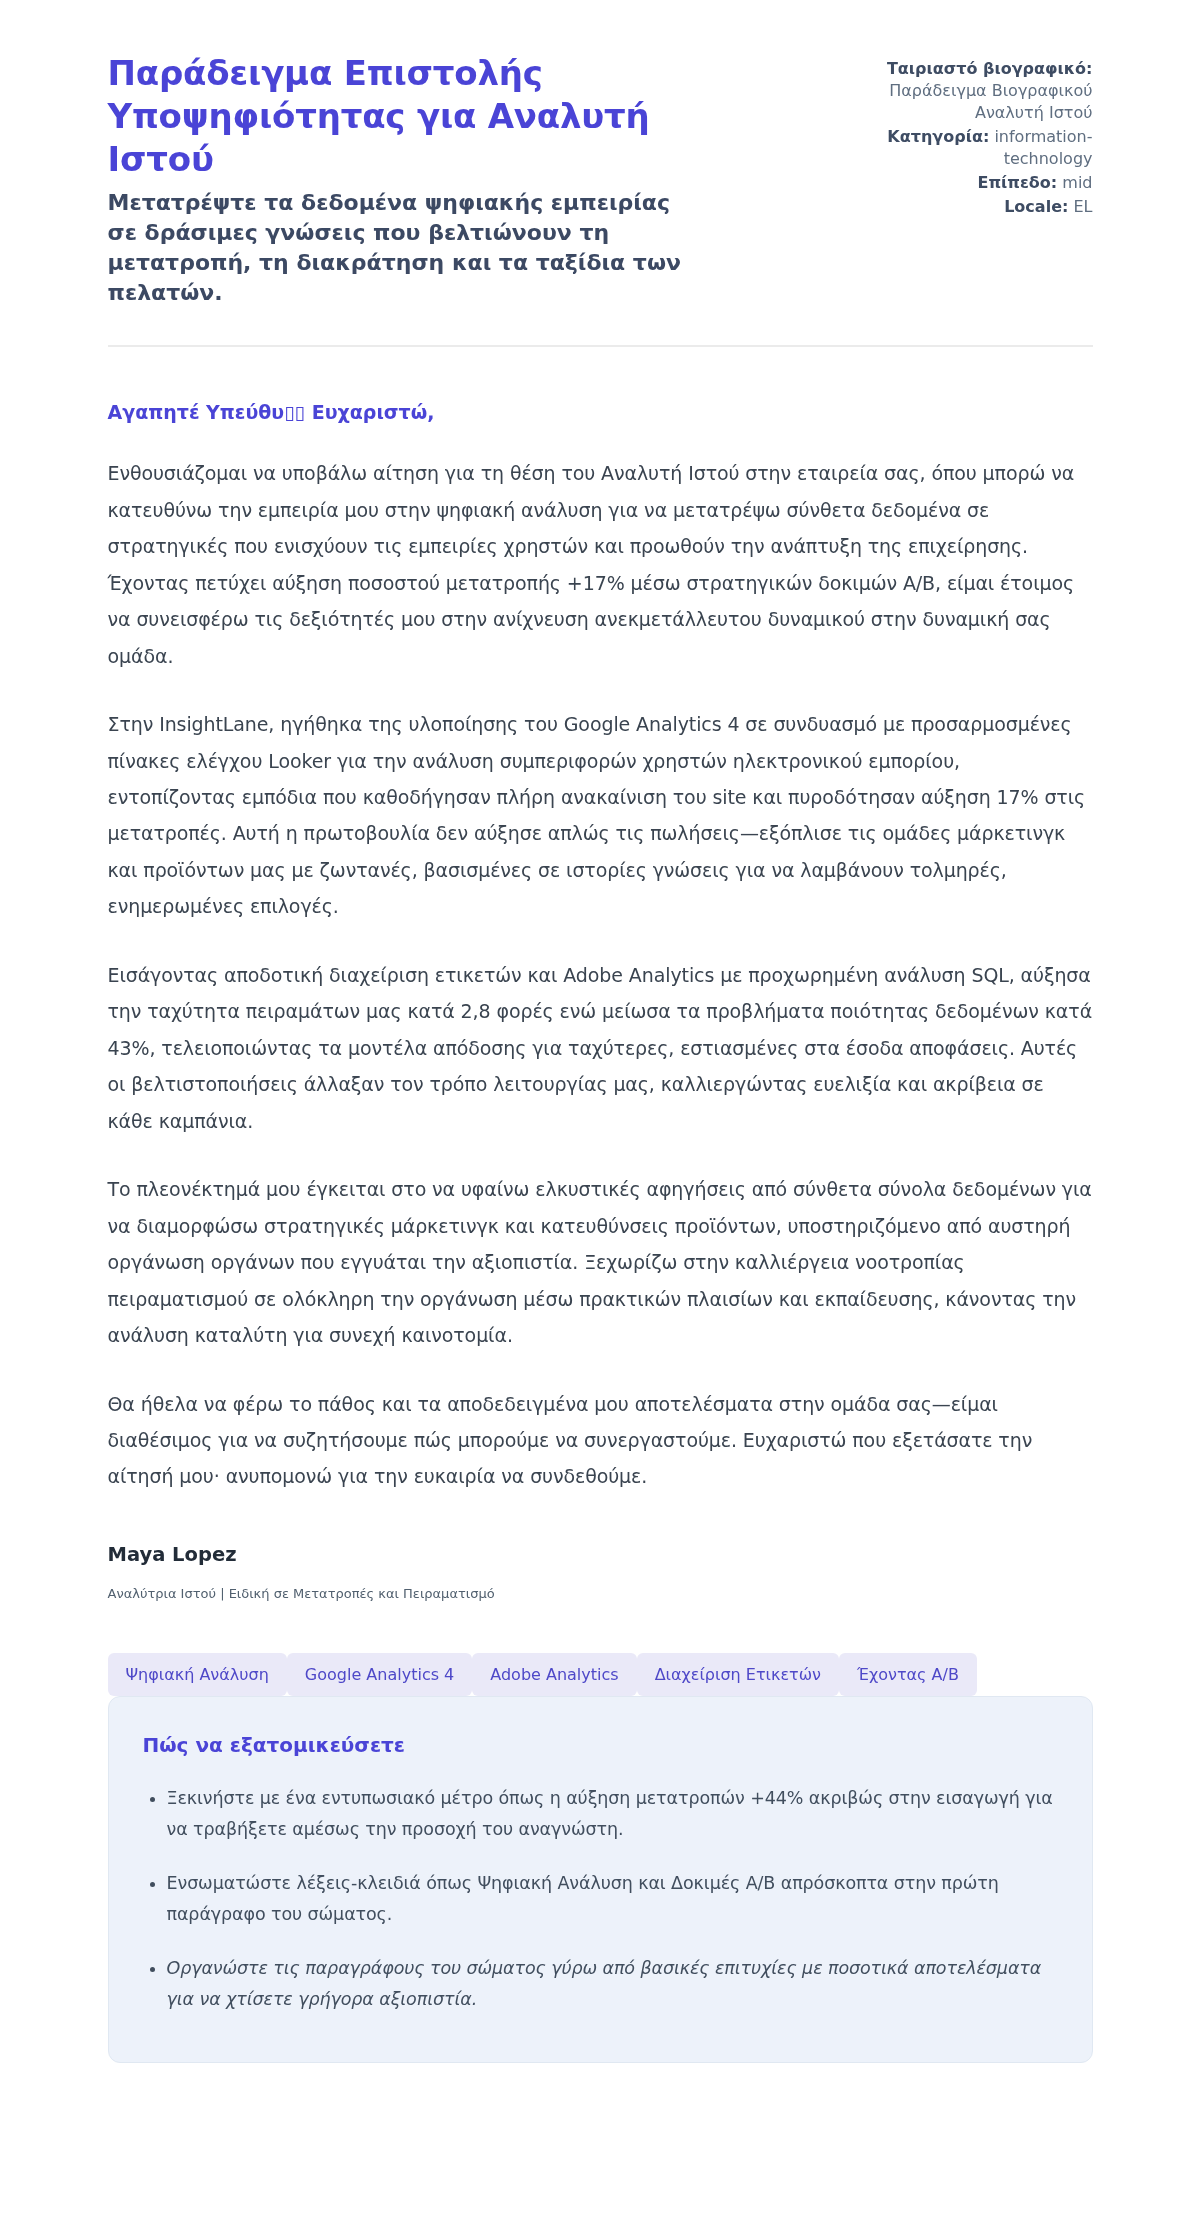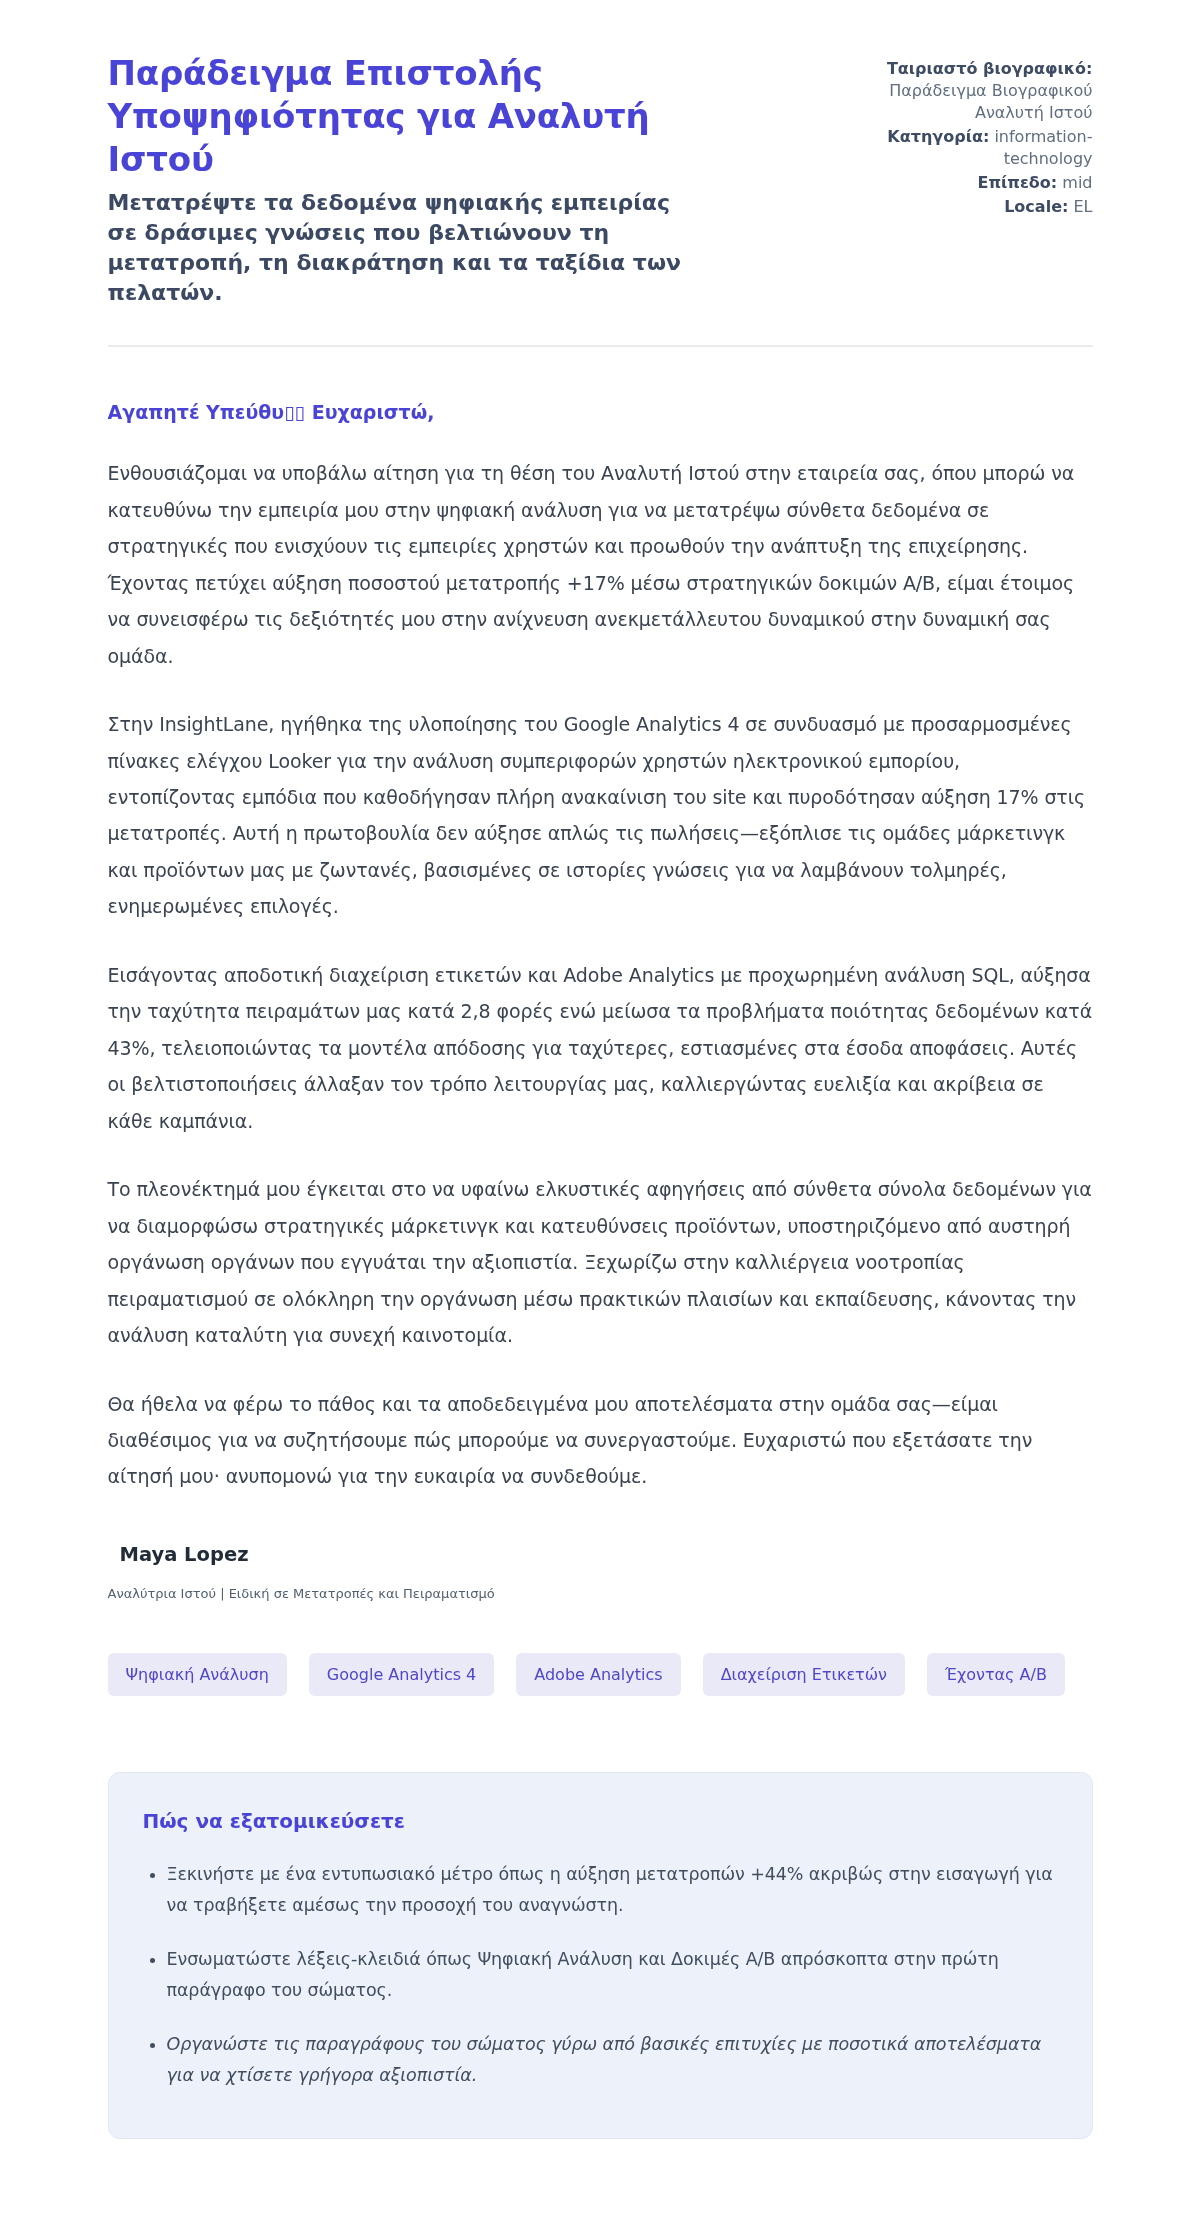--- a/index.html
+++ b/index.html
@@ -59,41 +59,39 @@
     line-height: 1.92;
     color: #3a4450;
     margin-bottom: 32px;
     letter-spacing: -0.1px;
   }
   .sig-name {
     margin-top: 48px;
     font-size: 19.5px;
     font-weight: bold;
     color: #222c38;
-    margin-left: 12px;
   }
   .sig-role {
     margin-top: 20px;
     font-size: 13px;
     color: #51606f;
   }
   
-  .tags { margin-top: 52px; display: flex; flex-wrap: wrap; gap: 22px; }
+  .tags { margin-top: 52px; display: flex; flex-wrap: wrap; gap: 0; }
   .tag {
     display: inline-block;
     background: #eae9f8;
     color: #4e48c8;
     font-size: 16px;
     padding: 12px 18px;
     border-radius: 6px;
     white-space: nowrap;
   }
   
   .callout {
-    margin-top: 76px;
     margin-bottom: 20px;
     background: #edf2fa;
     border: 1px solid #e0e8f2;
     border-radius: 12px;
     padding: 36px 34px 46px 34px;
   }
   .callout-title {
     font-size: 20px;
     font-weight: bold;
     color: #4a44d6;

